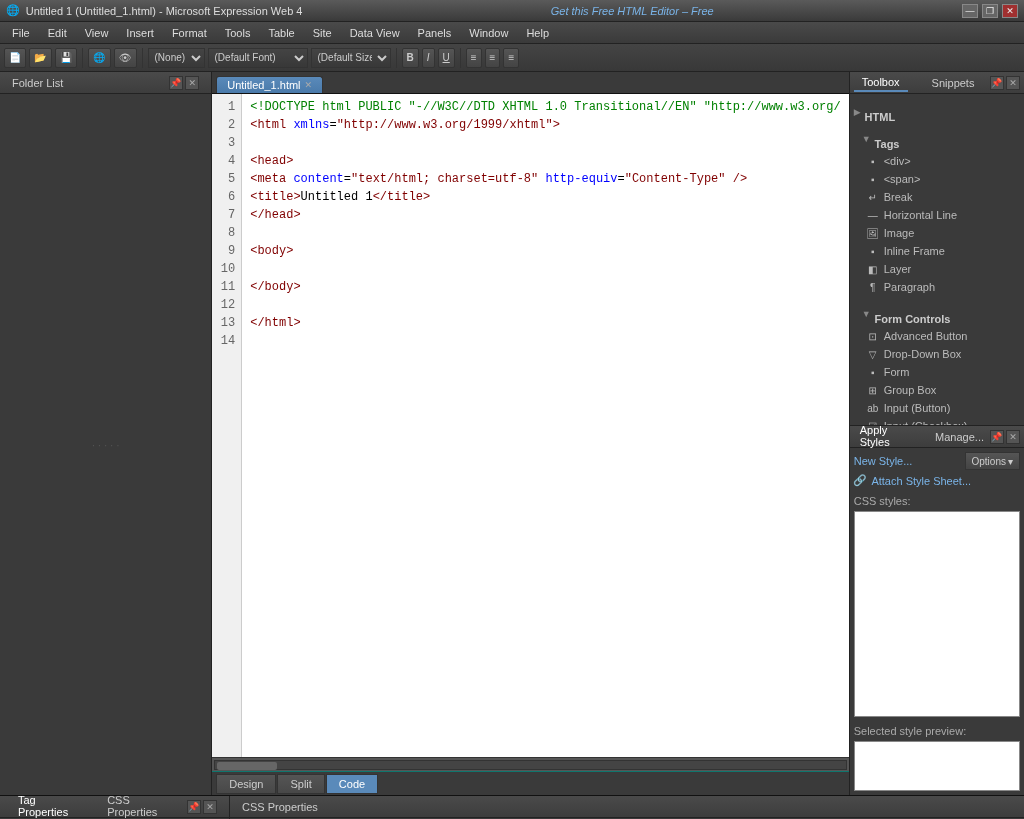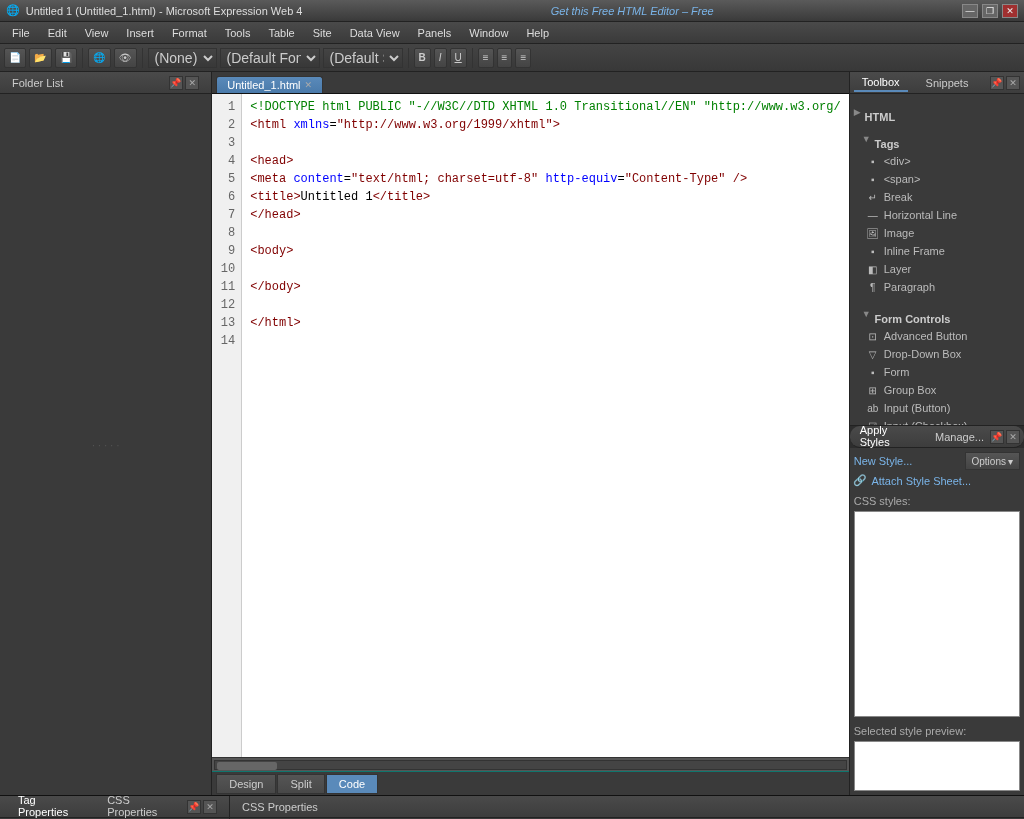--- a/index.html
+++ b/index.html
@@ -59,21 +59,21 @@
       cursor: pointer;
       display: flex; align-items: center; justify-content: center;
       border-radius: 2px;
     }
     .tb-sep { width: 1px; height: 20px; background: #333; margin: 0 2px; }
     .tb-select {
       background: linear-gradient(to bottom, #444, #383838);
       border: 1px solid #333;
       color: #ccc;
       height: 20px;
-      font-size: 14px;
+      font-size: 10px;
       padding: 0 2px;
       cursor: pointer;
     }
 
     
     #main-layout {
       display: flex;
       height: calc(819px - 22px - 22px - 28px - 24px);
     }
 
@@ -227,21 +227,21 @@
     }
     #toolbox-tabs {
       background: linear-gradient(to bottom, #4a4a4a, #3d3d3d);
       height: 22px;
       display: flex;
       align-items: center;
       border-bottom: 1px solid #222;
       justify-content: space-between;
       padding: 0 4px;
     }
-    .toolbox-tab-group { display: flex; align-items: center; gap: 10px; }
+    .toolbox-tab-group { display: flex; align-items: center; gap: 16px; }
     .toolbox-tab { padding: 2px 8px; font-size: 11px; color: #ccc; cursor: pointer; }
     .toolbox-tab.active { border-bottom: 2px solid #5a8aba; color: #fff; }
 
     #toolbox-content {
       flex: 1;
       background: #3a3a3a;
       overflow-y: auto;
       padding: 4px 0;
     }
     .toolbox-section-header {
@@ -276,21 +276,20 @@
       flex-direction: column;
     }
     #styles-tabs {
       background: linear-gradient(to bottom, #4a4a4a, #3d3d3d);
       height: 22px;
       display: flex;
       align-items: center;
       border-bottom: 1px solid #222;
       justify-content: space-between;
       padding: 0 4px;
-      border-radius: 10px;
     }
     .styles-tab { padding: 2px 6px; font-size: 11px; color: #ccc; cursor: pointer; }
     .styles-tab.active { color: #fff; border-bottom: 2px solid #5a8aba; }
 
     #styles-content {
       flex: 1;
       background: #3a3a3a;
       padding: 4px;
       display: flex;
       flex-direction: column;

